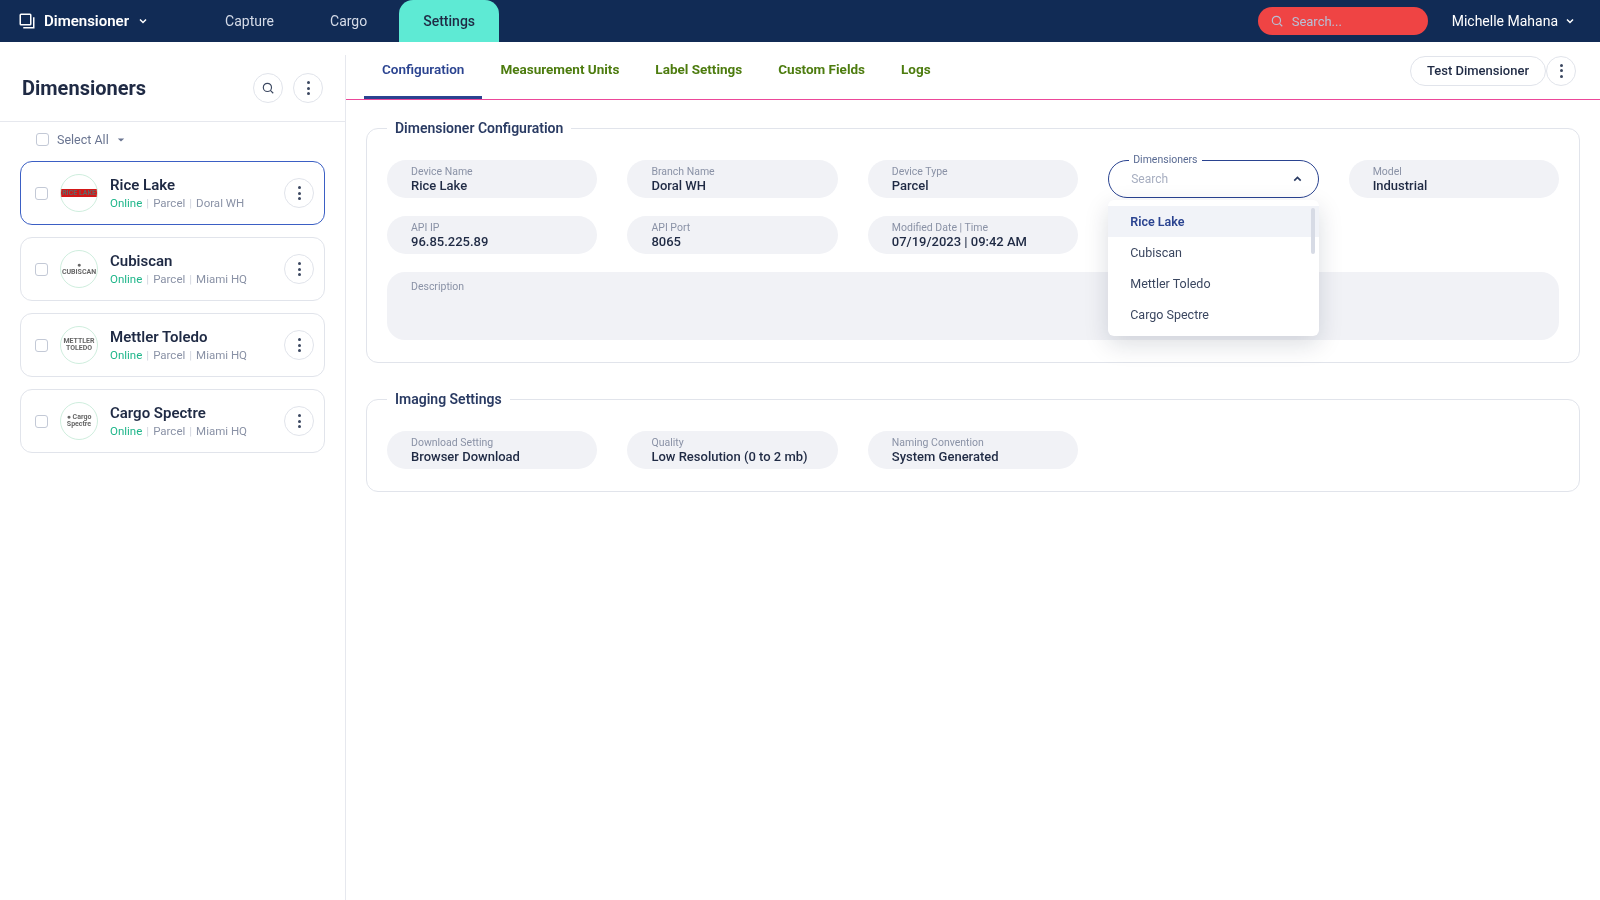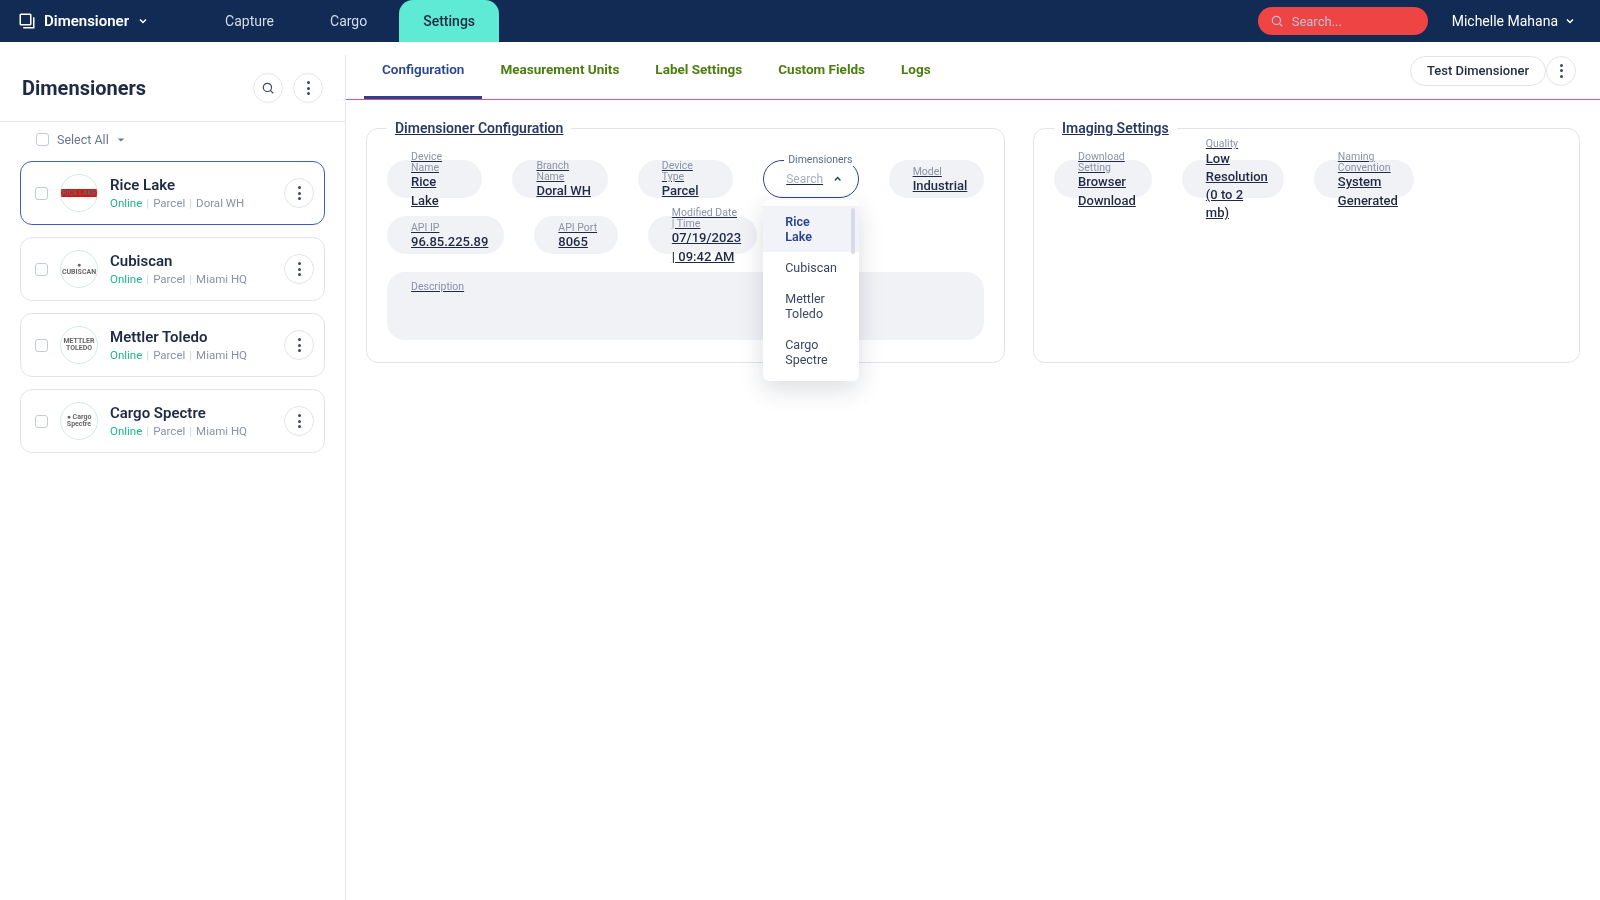--- a/index.html
+++ b/index.html
@@ -41,21 +41,21 @@
 
   
   .content { flex: 1; display: flex; flex-direction: column; }
   .content-header { height: 58px; border-bottom: 1px solid #ec4899; display: flex; align-items: center; padding: 0 24px 0 18px; }
   .ctabs { display: flex; gap: 0; height: 100%; align-items: center; }
   .ctabs .ct { padding: 0 18px; height: 100%; display: flex; align-items: center; font-size: 13.5px; color: #4d7c0f; cursor: pointer; border-bottom: 3px solid transparent; font-weight: bold; }
   .ctabs .ct.active { color: #2a4390; border-bottom-color: #2a4390; font-weight: 600; }
   .content-actions { margin-left: auto; display: flex; align-items: center; }
   .outline-btn { border: 1px solid #e1e4eb; background: #fff; border-radius: 18px; height: 30px; padding: 0 16px; font-size: 13px; color: #1f2a44; cursor: pointer; font-weight: 500; }
 
-  .panels { padding: 20px; display: flex; flex-direction: row; gap: 28px; text-decoration: underline; }
+  .panels { padding: 20px; display: flex; flex-direction: column; gap: 28px; }
 
   fieldset.panel { border: 1px solid #e1e4eb; border-radius: 12px; padding: 18px 20px 22px 20px; position: relative; }
   fieldset.panel > legend { padding: 0 8px; font-size: 14px; font-weight: 600; color: #2a3b63; }
 
   .row { display: flex; gap: 30px; margin-top: 6px; }
   .row + .row { margin-top: 18px; }
   .field { flex: 1; position: relative; }
   .field-box { background: #f1f2f6; border-radius: 20px; height: 38px; padding: 4px 16px 0 24px; display: flex; flex-direction: column; justify-content: center; }
   .field-box.tall { height: 68px; border-radius: 18px; justify-content: flex-start; padding-top: 10px; }
   .field-box .lbl { font-size: 10.5px; color: #8a92a6; line-height: 1; }

